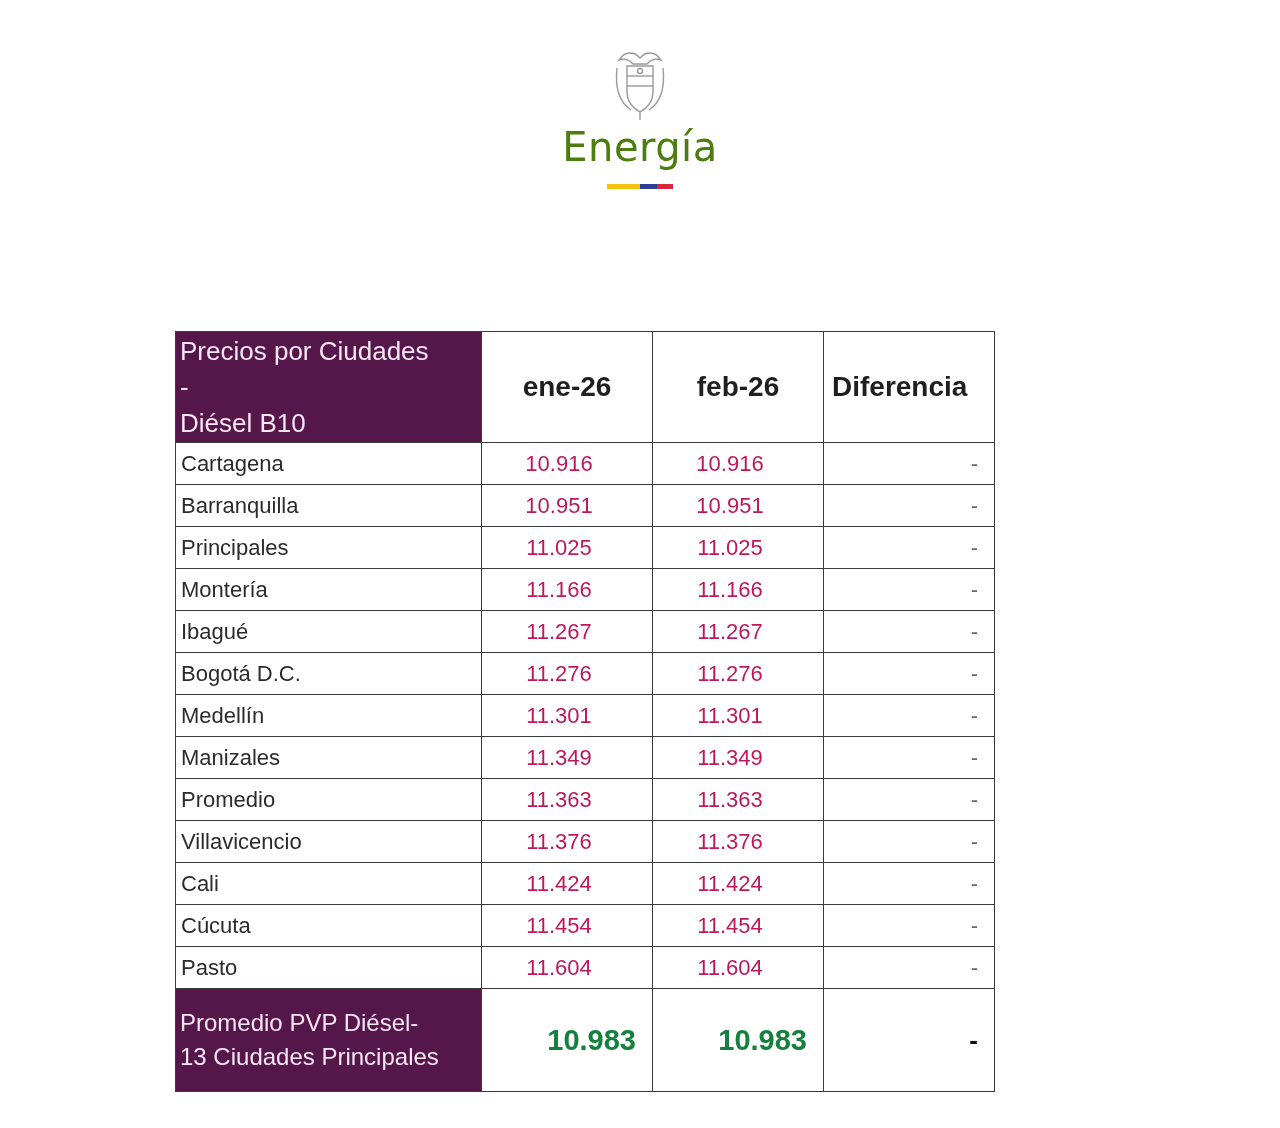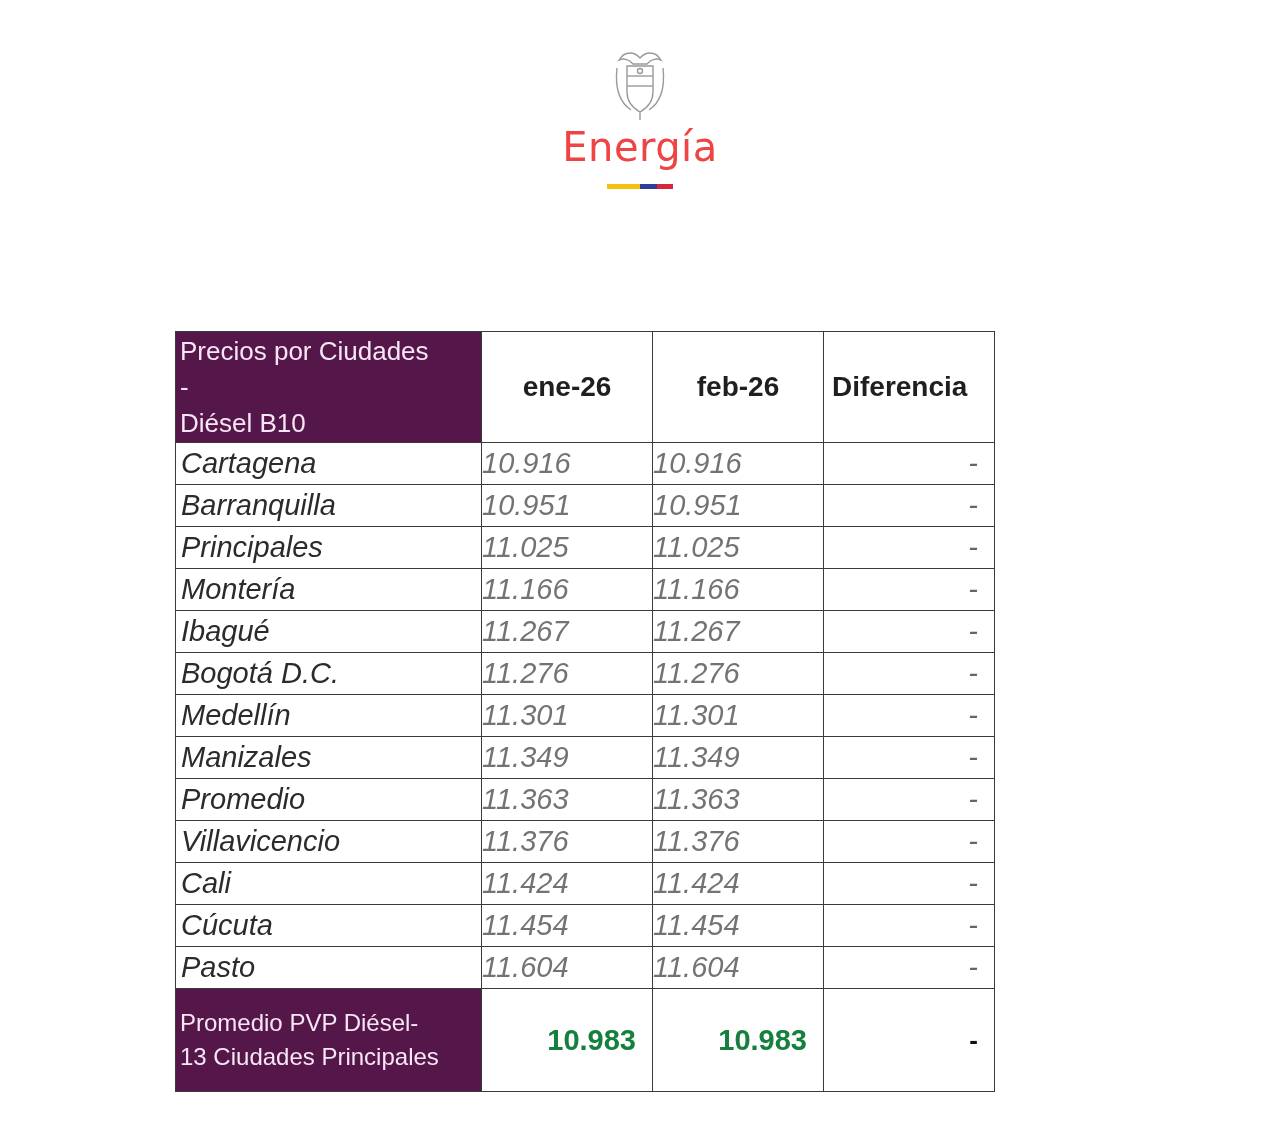--- a/index.html
+++ b/index.html
@@ -1,30 +1,30 @@
 <!DOCTYPE html>
 <html><head>
 <meta charset="utf-8">
 <style>
   html, body { margin: 0; padding: 0; background: #ffffff; }
   body { width: 1280px; height: 1128px; position: relative; overflow: hidden; font-family: "Liberation Sans", sans-serif; }
   .logo { position: absolute; left: 540px; top: 46px; width: 200px; text-align: center; }
   .crest { width: 66px; height: 76px; margin: 0 auto; display: block; }
-  .brand { font-family: "DejaVu Sans", sans-serif; font-size: 40px; color: #ef4444; letter-spacing: 0.5px; margin-top: 2px; line-height: 46px; }
+  .brand { font-family: "DejaVu Sans", sans-serif; font-size: 40px; color: #4d7c0f; letter-spacing: 0.5px; margin-top: 2px; line-height: 46px; }
   .flagbar { width: 66px; height: 5px; margin: 14px auto 0; display: flex; }
   .flagbar span { display: block; height: 100%; }
   table { position: absolute; left: 175px; top: 331px; border-collapse: collapse; table-layout: fixed; }
   td { border: 1.5px solid #3a3a3a; padding: 0; color: #222; }
   col.c0 { width: 306px; } col.c1 { width: 171px; } col.c2 { width: 171px; } col.c3 { width: 171px; }
   .hdr-title { background: #55174a; color: #f7e6f5; font-weight: normal; font-size: 26px; line-height: 36px; padding: 1px 4px; height: 106px; vertical-align: top; }
   .hdr-col { font-weight: bold; font-size: 28px; text-align: center; height: 106px; color: #1f1f1f; }
   .hdr-col.diff { text-align: left; padding-left: 8px; }
-  .row td { height: 41px; font-size: 29px; font-style: italic; }
+  .row td { height: 41px; font-size: 22px; }
   .city { padding-left: 5px; color: #2b2b2b; }
-  .num { text-align: left; padding-right: 16px; color: #737373; }
+  .num { text-align: center; padding-right: 16px; color: #be185d; }
   .diffcell { text-align: right; padding-right: 16px; color: #666; font-size: 22px; }
   .foot-title { background: #55174a; color: #f7e6f5; font-weight: normal; font-size: 24px; line-height: 34px; padding: 12px 4px; height: 78px; }
   .foot-num { text-align: right; padding-right: 16px; font-weight: bold; font-size: 29px; color: #15803d; }
   .foot-diff { text-align: right; padding-right: 16px; font-weight: bold; font-size: 26px; color: #111; }
 </style>
 </head>
 <body>
 
 <div class="logo">
   <svg class="crest" viewBox="0 0 66 76">

